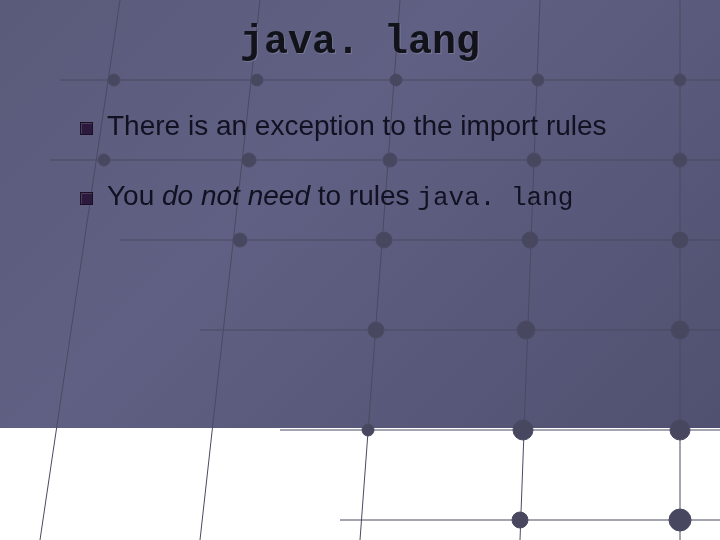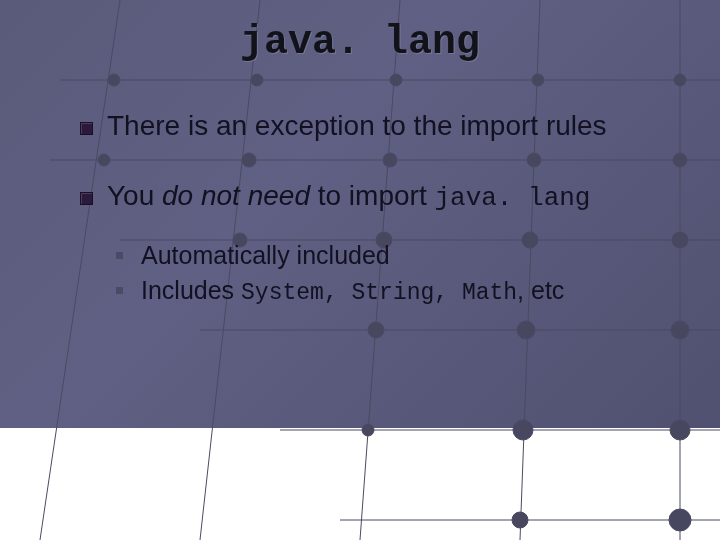--- a/index.html
+++ b/index.html
@@ -135,31 +135,19 @@
   <div class="body">
 
     <div class="l1">
       <span class="bullet"></span>
       <span class="txt">There is an exception to the import rules</span>
     </div>
 
     <div class="l1">
       <span class="bullet"></span>
       <span class="txt">
-        <span>You </span><span class="ital">do not need</span><span> to import </span><span class="mono">java. lang</span>
+        <span>You </span><span class="ital">do not need</span><span> to rules </span><span class="mono">java. lang</span>
       </span>
     </div>
 
-    <div class="l2-group">
-      <div class="l2">
-        <span class="bullet"></span>
-        <span>Automatically included</span>
-      </div>
-      <div class="l2">
-        <span class="bullet"></span>
-        <span>
-          <span>Includes </span><span class="mono">System, String, Math</span><span>, etc</span>
-        </span>
-      </div>
-    </div>
 
   </div>
 </div>
 
 </body></html>

